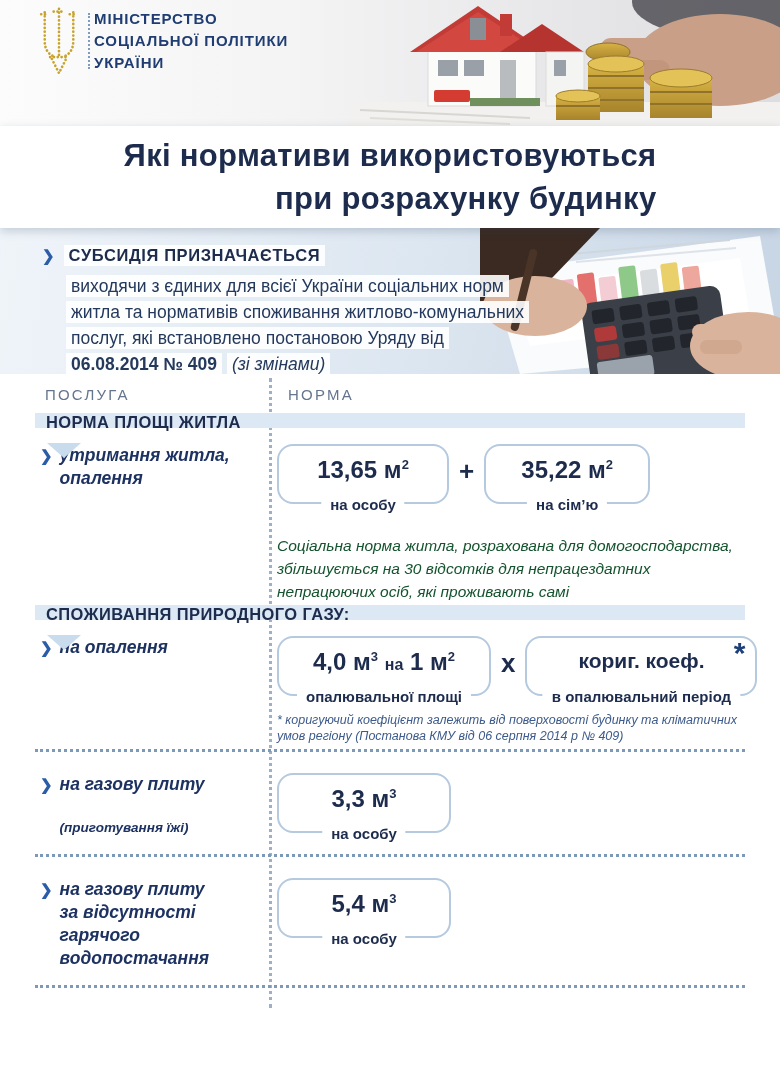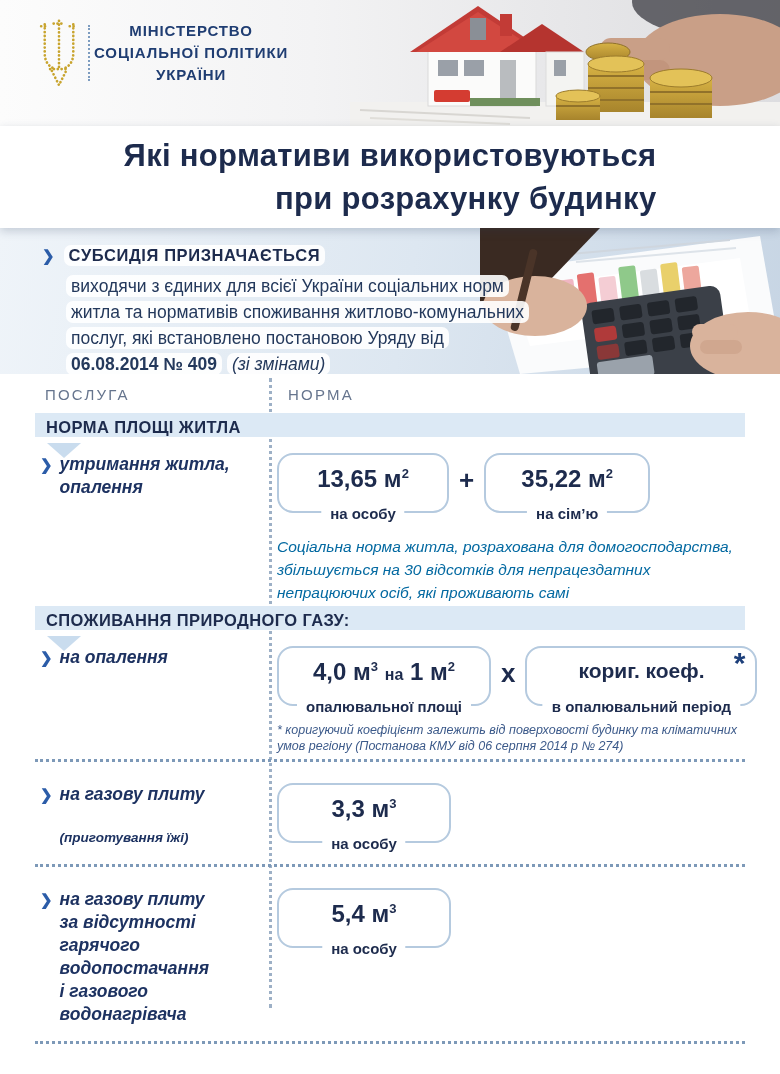--- a/index.html
+++ b/index.html
@@ -2,49 +2,49 @@
 <html lang="uk"><head>
 <meta charset="utf-8">
 <style>
   html,body{margin:0;padding:0;background:#fff;}
   body{font-family:"Liberation Sans", sans-serif;}
   .page{position:relative;width:780px;height:1074px;margin:0 auto;background:#fff;overflow:hidden;}
 
   
   .hero{position:relative;height:126px;background:linear-gradient(90deg,#fcfcfc 0%,#f3f3f4 40%,#e7e7e9 72%,#dddde0 100%);overflow:hidden;}
   .hero-scene{position:absolute;right:0;top:0;}
-  .brand{position:absolute;left:34px;top:16px;display:flex;align-items:center;gap:4px;z-index:3;text-align:center;}
+  .brand{position:absolute;left:34px;top:4px;display:flex;align-items:center;gap:4px;z-index:3;}
   .brand-sep{width:0;height:56px;border-left:2px dotted #7d9cc0;}
   .brand-text{color:#1f3d72;font-weight:bold;font-size:15px;letter-spacing:.9px;line-height:22px;}
 
   
   .title-band{position:relative;z-index:2;height:102px;background:#fff;box-shadow:0 3px 9px rgba(40,60,90,.22);display:flex;align-items:center;justify-content:center;text-align:right;}
   .title-band h1{margin:0;font-size:31px;line-height:43px;color:#1d2b4d;font-weight:bold;letter-spacing:.3px;}
 
   
   .intro{position:relative;height:146px;background:linear-gradient(100deg,#eff4f9 0%,#dde7f1 52%,#c7d5e4 100%);overflow:hidden;}
   .intro-scene{position:absolute;right:0;top:0;}
   .intro-text{position:absolute;left:42px;top:17px;width:492px;z-index:2;}
   .intro-head{display:flex;align-items:center;gap:9px;margin-bottom:7px;}
   .chev{color:#2b5ca8;font-weight:bold;font-size:15px;font-style:normal;}
   .head-text{font-size:16.5px;font-weight:bold;color:#1d2b4d;letter-spacing:.6px;}
-  .hl{background:rgba(255,255,255,.9);box-decoration-break:clone;-webkit-box-decoration-break:clone;padding:1px 5px;border-radius:7px;}
+  .hl{background:rgba(255,255,255,.9);box-decoration-break:clone;-webkit-box-decoration-break:clone;padding:1px 5px;}
   .intro-body{margin:0 0 0 24px;font-size:17.5px;line-height:26px;color:#24395c;width:466px;}
   .b-strong{font-weight:bold;}
   .b-em{font-style:italic;}
 
   
   .table{position:relative;padding-top:8px;}
   .vline{position:absolute;left:269px;top:4px;height:630px;width:0;border-left:3px dotted #9db0c6;z-index:0;}
   .cols{display:flex;padding:4px 0 8px 45px;position:relative;z-index:1;}
   .col-h{color:#66758e;font-size:15px;letter-spacing:2.2px;}
   .col-service{width:225px;}
   .col-norm{padding-left:18px;}
 
-  .band{position:relative;z-index:2;margin:2px 35px 0;background:#dce9f5;height:24px;display:flex;align-items:flex-end;padding-left:11px;}
+  .band{position:relative;z-index:2;margin:2px 35px 0;background:#dce9f5;height:15px;display:flex;align-items:flex-start;padding-left:11px;}
   .band .band-label{font-size:16.5px;font-weight:bold;color:#1d2b4d;letter-spacing:.4px;}
   .tri{position:absolute;left:12px;top:30px;width:0;height:0;border-left:17px solid transparent;border-right:17px solid transparent;border-top:15px solid #c9dcee;}
 
   .row{display:flex;position:relative;z-index:1;}
   .cell-l{width:232px;padding:16px 0 0 40px;box-sizing:border-box;flex-shrink:0;}
   .cell-r{flex:1;padding:16px 0 0 45px;box-sizing:border-box;}
   .lbl{display:flex;gap:7px;}
   .chev2{color:#2b5ca8;font-weight:bold;font-size:15px;line-height:23px;font-style:normal;}
   .lbl-text{font-style:italic;font-weight:bold;color:#1d3261;font-size:17.5px;line-height:23px;}
   .sub{display:block;font-size:13.5px;margin-top:20px;}
@@ -57,21 +57,21 @@
   .w-coef{width:228px;}
   .w-single{width:170px;}
   .val{font-size:24px;font-weight:bold;color:#1d2b4d;padding-bottom:8px;white-space:nowrap;}
   .val sup{font-size:13px;}
   .mid{font-size:16px;}
   .coef-text{font-size:21px;padding-bottom:10px;}
   .cap{position:absolute;bottom:-11px;left:50%;transform:translateX(-50%);background:#fff;padding:0 9px;font-size:15px;font-weight:bold;color:#1d2b4d;white-space:nowrap;}
   .op{font-size:26px;font-weight:bold;color:#1d2b4d;margin:12px 10px 0;}
   .ast{position:absolute;top:-2px;right:10px;font-size:30px;font-weight:bold;color:#1d3f7a;}
 
-  .note{margin:22px 0 0;font-style:italic;color:#0369a1;font-size:15.5px;line-height:23px;width:468px;}
+  .note{margin:30px 0 0;font-style:italic;color:#14532d;font-size:15.5px;line-height:23px;width:468px;}
   .footnote{margin:16px 0 0;font-style:italic;color:#3c5a8a;font-size:12.5px;line-height:16px;width:462px;}
 
   .dotsep{margin:5px 35px;border-top:3px dotted #7d99b8;height:0;position:relative;z-index:1;}
   .rpad{padding-bottom:10px;}
 </style>
 </head>
 <body>
 
 <div class="page">
 
@@ -274,21 +274,21 @@
             <span class="val"><span>4,0 м</span><sup>3</sup> <span class="mid">на</span> <span>1 м</span><sup>2</sup></span>
             <span class="cap">опалювальної площі</span>
           </div>
           <span class="op">х</span>
           <div class="vbox w-coef">
             <span class="ast">*</span>
             <span class="val coef-text">кориг. коеф.</span>
             <span class="cap">в опалювальний період</span>
           </div>
         </div>
-        <p class="footnote">* коригуючий коефіцієнт залежить від поверховості будинку та кліматичних умов регіону (Постанова КМУ від 06 серпня 2014 р № 274)</p>
+        <p class="footnote">* коригуючий коефіцієнт залежить від поверховості будинку та кліматичних умов регіону (Постанова КМУ від 06 серпня 2014 р № 409)</p>
       </div>
     </div>
 
     <div class="dotsep"></div>
 
     <div class="row rpad">
       <div class="cell-l">
         <div class="lbl">
           <span class="chev2">❯</span>
           <span class="lbl-text">
@@ -310,21 +310,20 @@
     <div class="dotsep"></div>
 
     <div class="row rpad">
       <div class="cell-l">
         <div class="lbl">
           <span class="chev2">❯</span>
           <span class="lbl-text">
             <span>на газову плиту</span><br>
             <span>за відсутності гарячого</span><br>
             <span>водопостачання</span><br>
-            <span>і газового водонагрівача</span>
           </span>
         </div>
       </div>
       <div class="cell-r">
         <div class="boxes">
           <div class="vbox w-single">
             <span class="val"><span>5,4 м</span><sup>3</sup></span>
             <span class="cap">на особу</span>
           </div>
         </div>

